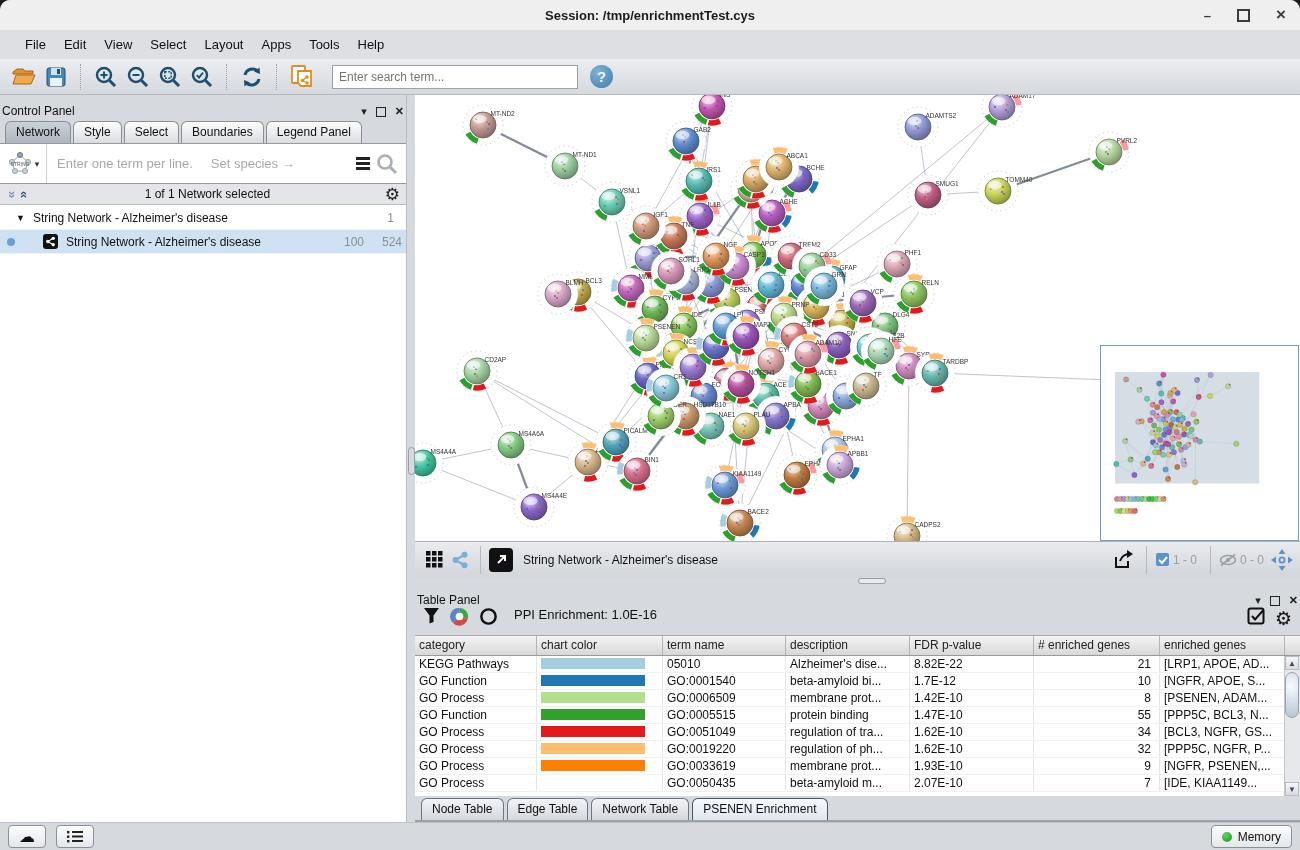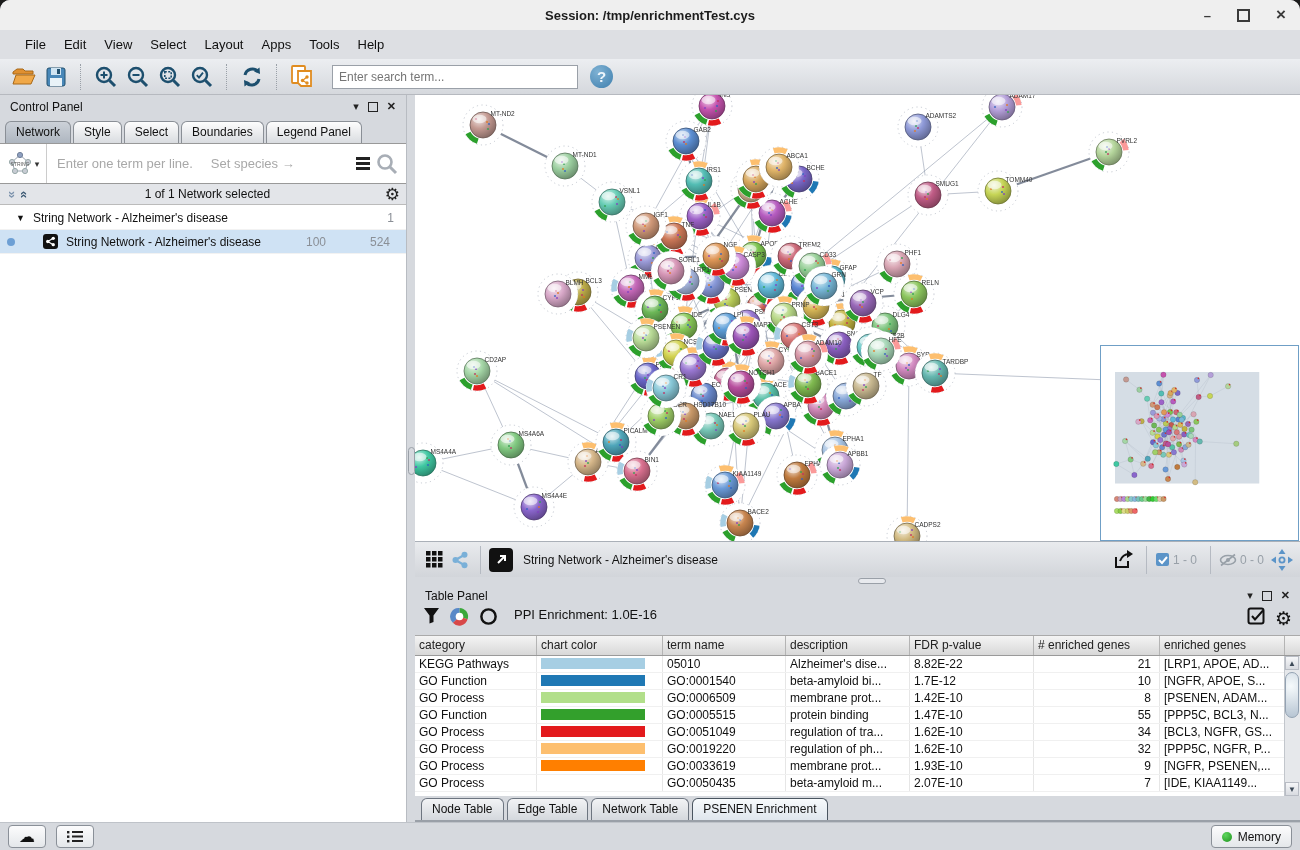--- a/index.html
+++ b/index.html
@@ -13,21 +13,21 @@
   .menubar{position:absolute;left:0;top:30px;width:100%;height:29px;background:#dddfe3;display:flex;align-items:center;padding-left:16px;box-sizing:border-box;}
   .menubar span{font-size:13px;color:#101010;padding:3px 9px;}
   
   .toolbar{position:absolute;left:0;top:59px;width:100%;height:36px;background:linear-gradient(#eceef1,#d5d8dd);border-bottom:1px solid #b6b9bf;display:flex;align-items:center;padding-left:8px;box-sizing:border-box;}
   .tbtn{width:32px;height:30px;display:flex;align-items:center;justify-content:center;}
   .tsep{width:1px;height:26px;border-left:1px dotted #9aa0a8;margin:0 8px;}
   .searchbox{width:232px;height:20px;font-size:12px;color:#555;border:1px solid #9aa0a8;background:#fff;padding:1px 6px;margin-left:14px;font-family:"Liberation Sans",sans-serif;}
   .helpcirc{width:23px;height:23px;border-radius:50%;background:radial-gradient(circle at 35% 30%,#7fb2d4,#3f7fae);color:#eef6fc;font-weight:bold;font-size:15px;display:flex;align-items:center;justify-content:center;margin-left:12px;}
   
   .cpanel{position:absolute;left:0;top:95px;width:406px;bottom:28px;background:#d6d9de;display:flex;flex-direction:column;}
-  .phead{height:23px;display:flex;align-items:center;padding:0 10px;}
+  .phead{height:23px;display:flex;align-items:flex-end;padding:0 2px;}
   .phead .ptitle{font-size:12px;color:#111;flex:1;}
   .phico{display:flex;align-items:center;gap:9px;color:#222;font-size:11px;}
   .sqico{width:8px;height:8px;border:1.5px solid #222;display:inline-block;}
   .tabsrow{height:25px;display:flex;align-items:flex-end;padding-left:5px;gap:2px;}
   .tab{font-size:12px;color:#111;padding:3px 10px 4px;border:1px solid #8a8f96;border-bottom:none;border-radius:6px 6px 0 0;background:linear-gradient(#fdfdfd,#d9dce0);}
   .tab.active{background:linear-gradient(#ccd1d8,#aeb6c0);}
   .stringbar{height:39px;background:#fff;border-top:1px solid #999;border-bottom:1px solid #999;display:flex;align-items:center;}
   .slogo{width:46px;height:100%;display:flex;align-items:center;justify-content:center;border-right:1px solid #ccc;gap:2px;}
   .sphold{flex:1;display:flex;gap:18px;padding-left:10px;font-size:13px;color:#a8a8a8;}
   .sbtns{display:flex;align-items:center;gap:4px;padding-right:6px;}
@@ -245,21 +245,21 @@
           <svg width="11" height="11" viewBox="0 0 12 12">
               <circle cx="9" cy="2.5" r="1.8" fill="#fff"></circle>
               <circle cx="3" cy="6" r="1.8" fill="#fff"></circle>
               <circle cx="9" cy="9.5" r="1.8" fill="#fff"></circle>
               <line x1="9" y1="2.5" x2="3" y2="6" stroke="#fff" stroke-width="1.2"></line>
               <line x1="3" y1="6" x2="9" y2="9.5" stroke="#fff" stroke-width="1.2"></line>
             </svg>
         </span>
         <span>String Network - Alzheimer's disease</span>
         <span class="num">100</span>
-        <span class="num" style="margin-left:0;width:38px;text-align:right;margin-right:16px;padding-left:26px;">524</span>
+        <span class="num" style="margin-left:0;width:38px;text-align:right;margin-right:4px;">524</span>
       </div>
     </div>
   </div>
 
   <div class="vsplit">
       <div class="vgrip"></div>
     </div>
 
   <div class="canvas">
     <svg id="net-svg" width="885" height="446" viewBox="0 0 885 446">

